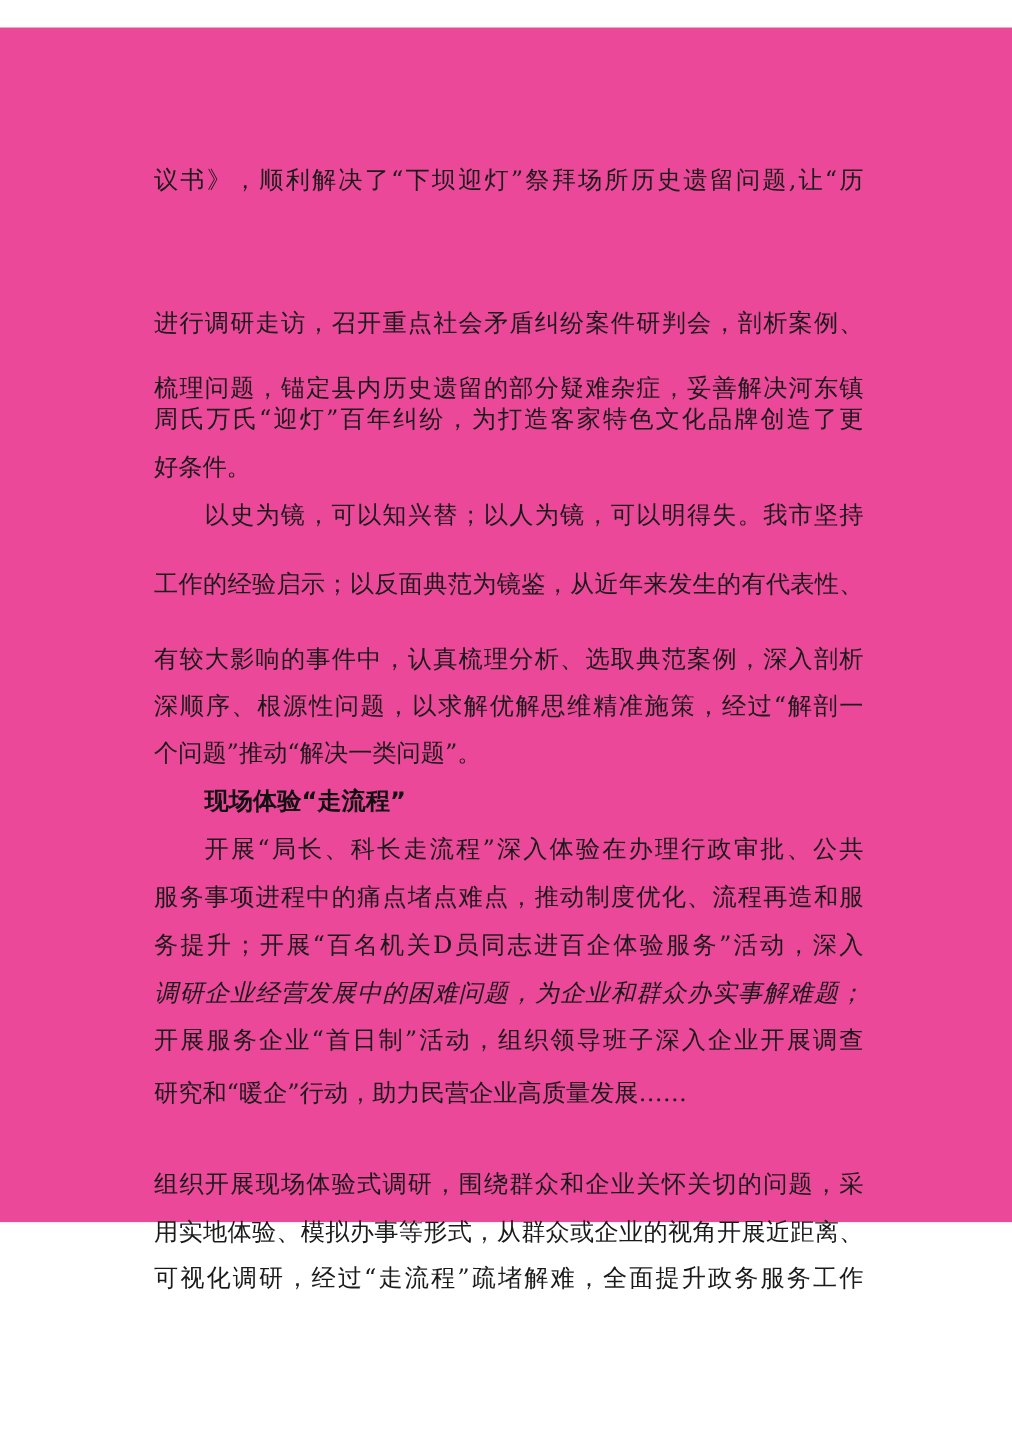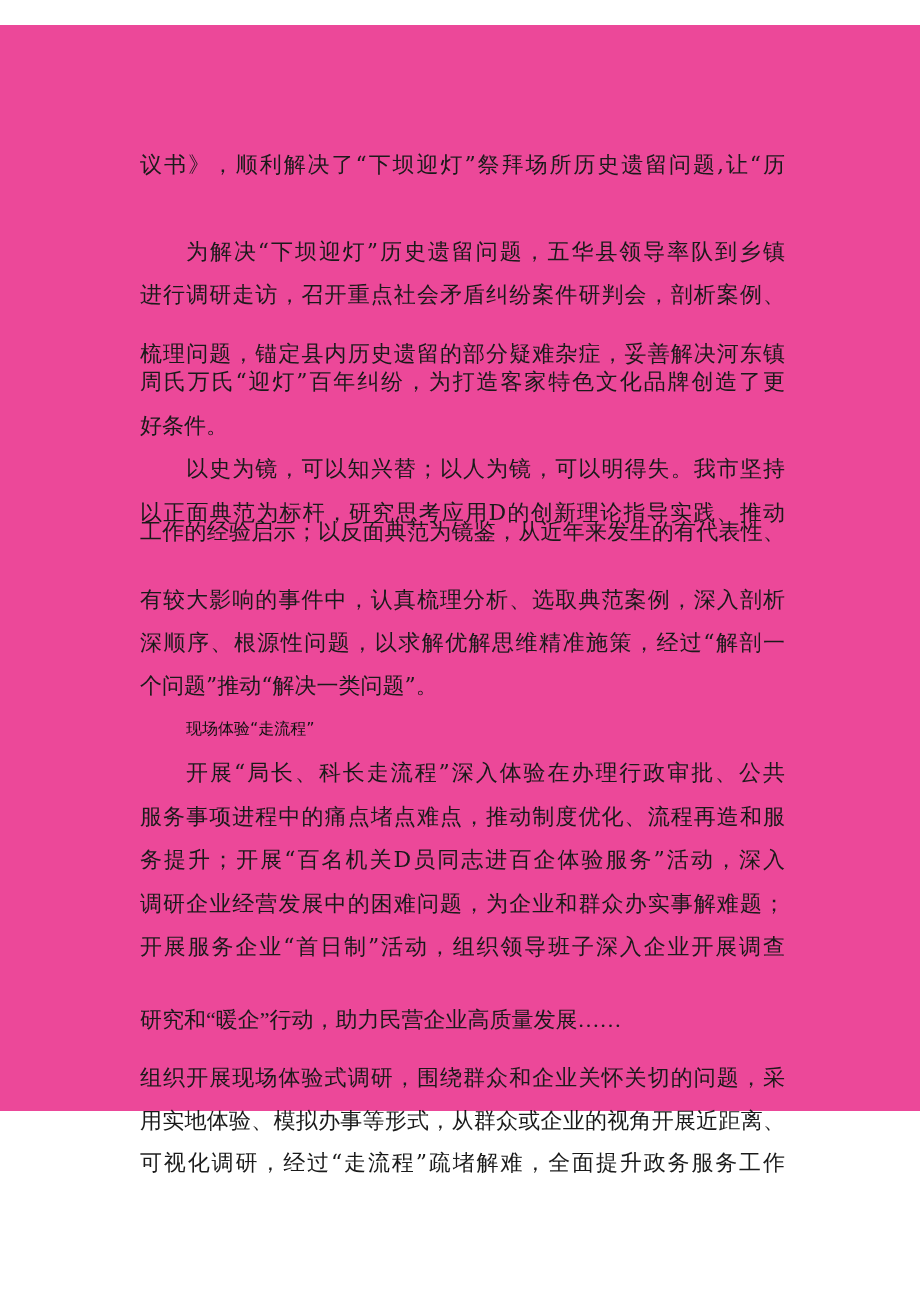--- a/index.html
+++ b/index.html
@@ -9,51 +9,49 @@
       position:absolute; left:140px; width:645px;
       font-family: "DejaVu Serif", "Liberation Serif", serif;
       font-size:22px; line-height:30px; color:#1a1a1a;
       white-space:nowrap; text-align:justify; text-align-last:justify;
       letter-spacing:0;
     }
     .line.last { text-align-last:left; }
     .heading {
       position:absolute; left:186px;
       font-family: "DejaVu Sans", "Liberation Sans", sans-serif;
-      font-size:16px; line-height:30px; color:#111; font-weight:normal;
+      font-size:22px; line-height:30px; color:#111; font-weight:bold;
       white-space:nowrap;
     }
     .indent { left:186px; width:599px; }
   </style>
 </head>
 <body>
 
 <div class="page">
 
   <div class="line" style="top:125px;">议书》，顺利解决了“下坝迎灯”祭拜场所历史遗留问题,让“历</div>
 
-  <div class="line indent" style="top:212px;">为解决“下坝迎灯”历史遗留问题，五华县领导率队到乡镇</div>
   <div class="line" style="top:255px;">进行调研走访，召开重点社会矛盾纠纷案件研判会，剖析案例、</div>
   <div class="line" style="top:314px;">梳理问题，锚定县内历史遗留的部分疑难杂症，妥善解决河东镇</div>
   <div class="line" style="top:342px;">周氏万氏“迎灯”百年纠纷，为打造客家特色文化品牌创造了更</div>
   <div class="line last" style="top:386px;">好条件。</div>
 
   <div class="line indent" style="top:429px;">以史为镜，可以知兴替；以人为镜，可以明得失。我市坚持</div>
-  <div class="line" style="top:473px;">以正面典范为标杆，研究思考应用D的创新理论指导实践、推动</div>
   <div class="line" style="top:492px;">工作的经验启示；以反面典范为镜鉴，从近年来发生的有代表性、</div>
   <div class="line" style="top:560px;">有较大影响的事件中，认真梳理分析、选取典范案例，深入剖析</div>
   <div class="line" style="top:603px;">深顺序、根源性问题，以求解优解思维精准施策，经过“解剖一</div>
   <div class="line last" style="top:646px;">个问题”推动“解决一类问题”。</div>
 
   <div class="heading" style="top:689px;">现场体验“走流程”</div>
 
   <div class="line indent" style="top:733px;">开展“局长、科长走流程”深入体验在办理行政审批、公共</div>
   <div class="line" style="top:777px;">服务事项进程中的痛点堵点难点，推动制度优化、流程再造和服</div>
   <div class="line" style="top:820px;">务提升；开展“百名机关D员同志进百企体验服务”活动，深入</div>
-  <div class="line" style="top:864px;">调研企业经营发展中的困难问题，为企业和群众办实事解难题；</div>
+  <div class="line" style="top:864px;font-style:italic;">调研企业经营发展中的困难问题，为企业和群众办实事解难题；</div>
   <div class="line" style="top:907px;">开展服务企业“首日制”活动，组织领导班子深入企业开展调查</div>
-  <div class="line last" style="top:980px;font-family:Liberation Serif, serif;">研究和“暖企”行动，助力民营企业高质量发展……</div>
+  <div class="line last" style="top:955px;">研究和“暖企”行动，助力民营企业高质量发展……</div>
 
   <div class="line" style="top:1038px;">组织开展现场体验式调研，围绕群众和企业关怀关切的问题，采</div>
   <div class="line" style="top:1081px;">用实地体验、模拟办事等形式，从群众或企业的视角开展近距离、</div>
   <div class="line" style="top:1123px;">可视化调研，经过“走流程”疏堵解难，全面提升政务服务工作</div>
 
 </div>
 
 </body></html>

